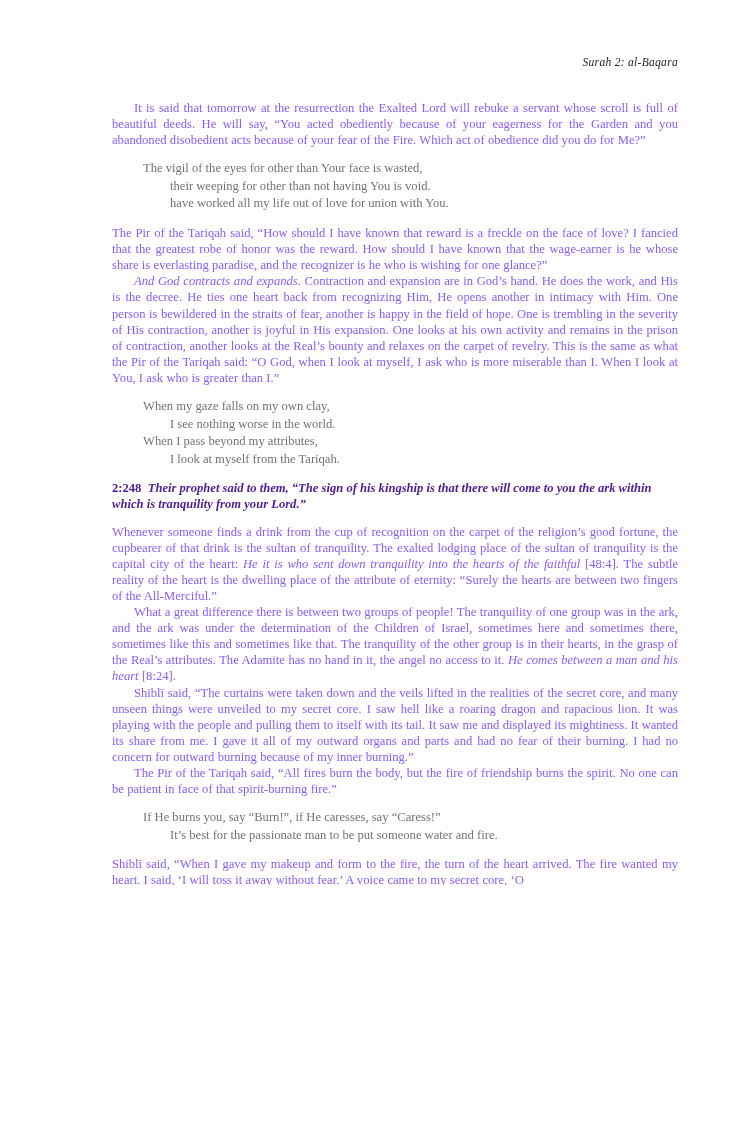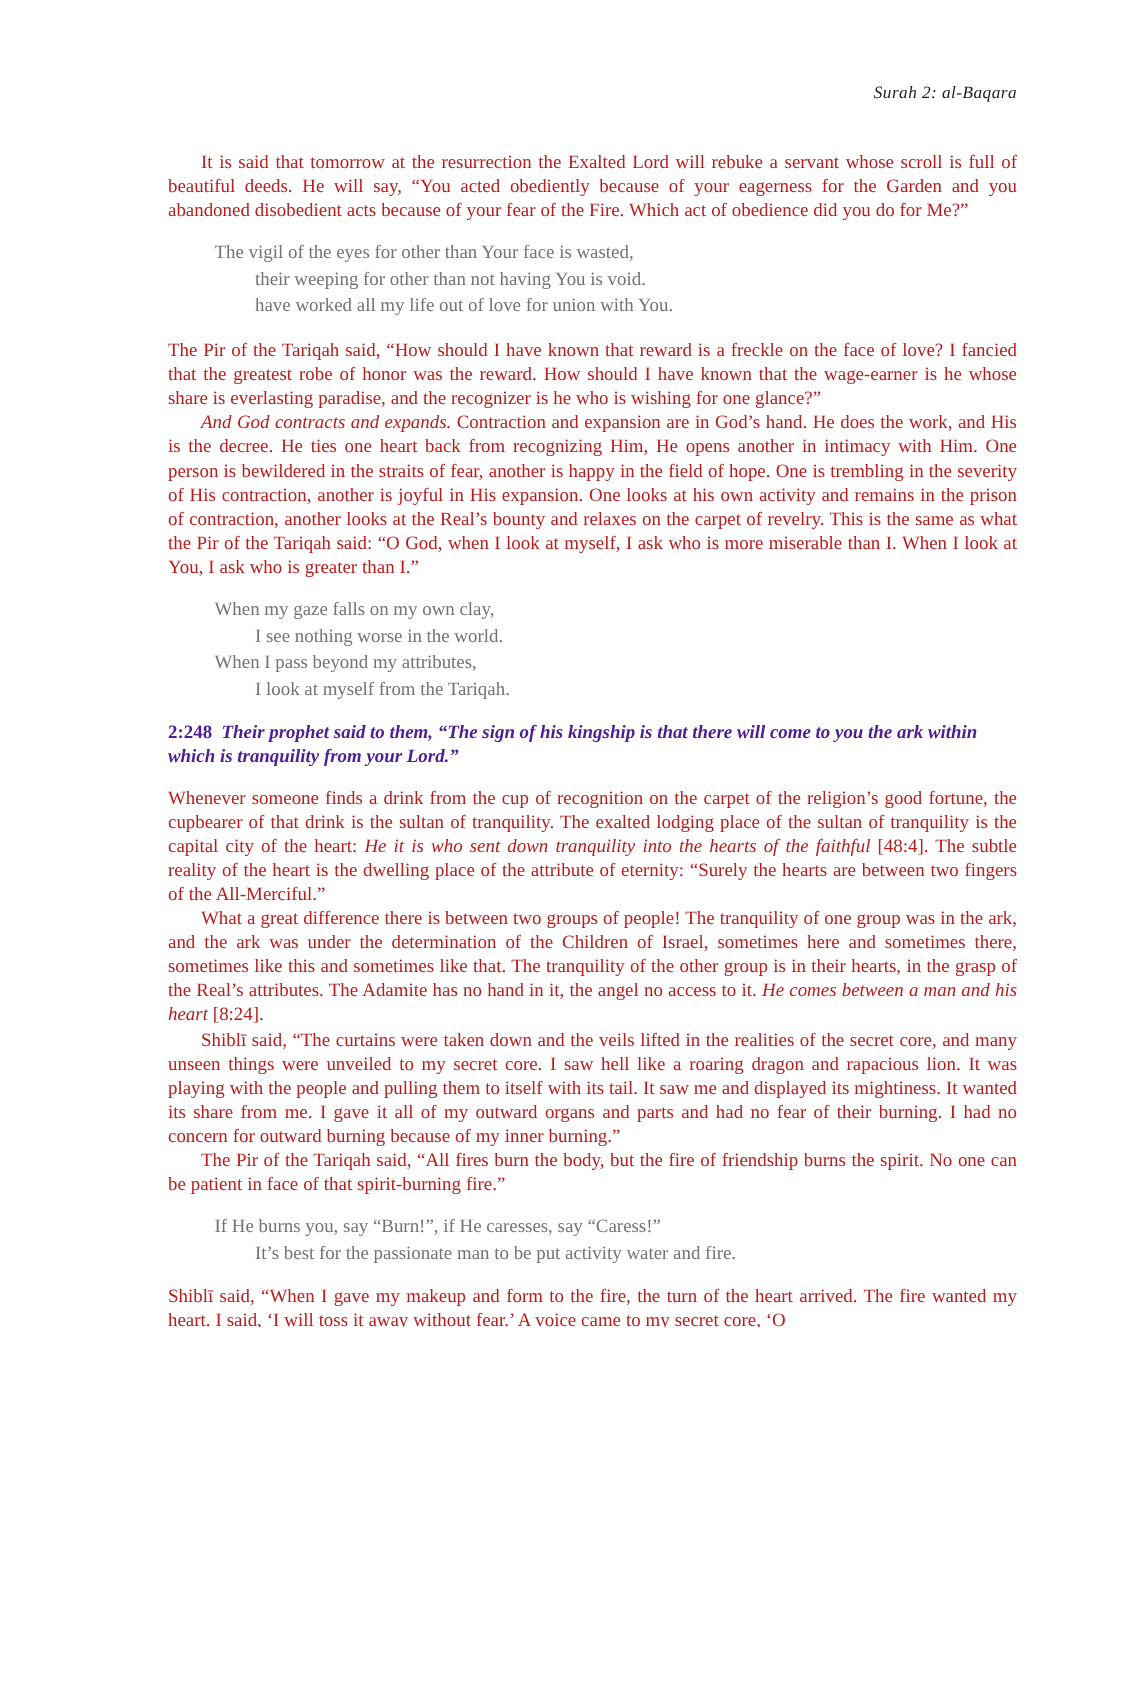--- a/index.html
+++ b/index.html
@@ -32,21 +32,21 @@
     letter-spacing: 0.3px;
     margin: 0 0 32px 0;
     color: #1d1d1d;
   }
   p.body-par {
     margin: 0;
     font-size: 12.6px;
     line-height: 16.1px;
     text-align: justify;
     text-justify: inter-word;
-    color: #b91c1c;
+    color: #8b5cf6;
     word-spacing: 0.15px;
   }
   p.body-par.indent-first {
     text-indent: 22px;
   }
   p.body-par.spaced {
     margin-top: 11px;
   }
   .verse-head {
     margin: 11px 0 0 0;
@@ -121,21 +121,21 @@
     <p class="body-par spaced"><span>Whenever someone finds a drink from the cup of recognition on the carpet of the religion’s good fortune, the cupbearer of that drink is the sultan of tranquility.  The exalted lodging place of the sultan of tranquility is the capital city of the heart: </span><em class="quran">He it is who sent down tranquility into the hearts of the faithful</em><span> [48:4].  The subtle reality of the heart is the dwelling place of the attribute of eternity: “Surely the hearts are between two fingers of the All-Merciful.”</span></p>
 
     <p class="body-par indent-first"><span>What a great difference there is between two groups of people!  The tranquility of one group was in the ark, and the ark was under the determination of the Children of Israel, sometimes here and sometimes there, sometimes like this and sometimes like that.  The tranquility of the other group is in their hearts, in the grasp of the Real’s attributes.  The Adamite has no hand in it, the angel no access to it. </span><em class="quran">He comes between a man and his heart</em><span> [8:24].</span></p>
 
     <p class="body-par indent-first">Shiblī said, “The curtains were taken down and the veils lifted in the realities of the secret core, and many unseen things were unveiled to my secret core.  I saw hell like a roaring dragon and rapacious lion.  It was playing with the people and pulling them to itself with its tail.  It saw me and displayed its mightiness.  It wanted its share from me.  I gave it all of my outward organs and parts and had no fear of their burning. I had no concern for outward burning because of my inner burning.”</p>
 
     <p class="body-par indent-first">The Pir of the Tariqah said, “All fires burn the body, but the fire of friendship burns the spirit. No one can be patient in face of that spirit-burning fire.”</p>
 
     <div class="poem">
       <div class="line">If He burns you, say “Burn!”, if He caresses, say “Caress!”</div>
-      <div class="line ind">It’s best for the passionate man to be put activity water and fire.</div>
+      <div class="line ind">It’s best for the passionate man to be put someone water and fire.</div>
     </div>
 
     <p class="body-par">Shiblī said, “When I gave my makeup and form to the fire, the turn of the heart arrived.  The fire wanted my heart. I said, ‘I will toss it away without fear.’  A voice came to my secret core, ‘O</p>
 
   </div>
 
   <div class="page-number">85</div>
 
 </div>
 

